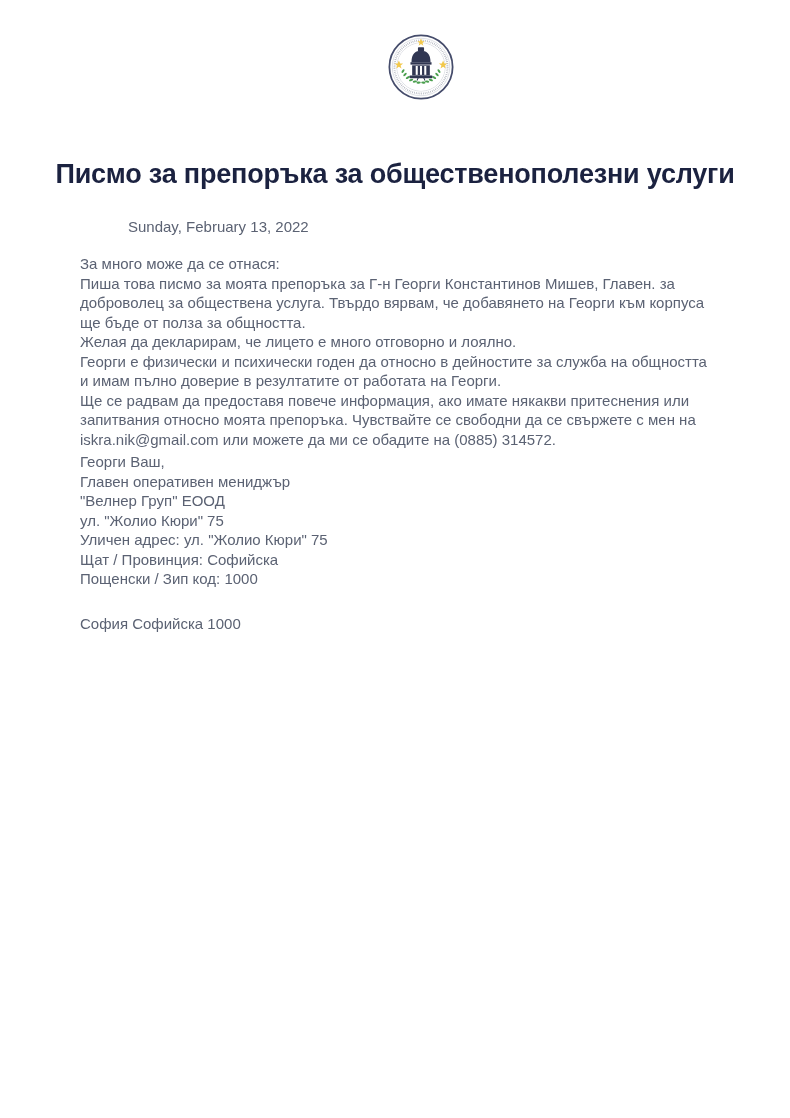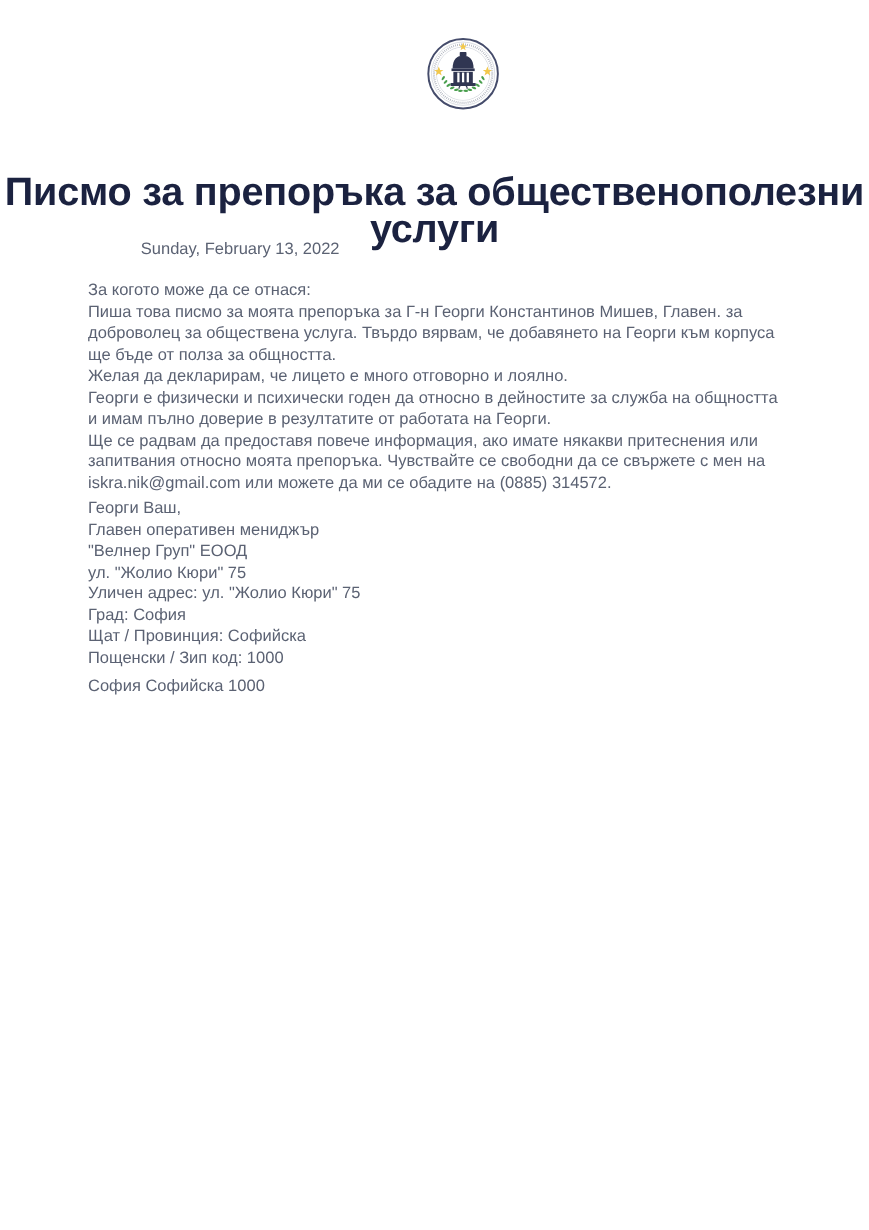--- a/index.html
+++ b/index.html
@@ -22,21 +22,21 @@
   }
   .page{position:absolute;inset:0;background:var(--page_bg);}
   .logo-wrap{position:absolute;left:387px;top:33px;width:68px;height:68px;}
   .logo-wrap svg{display:block;width:68px;height:68px;}
   .seal-navy{fill:var(--seal_navy);}
   .seal-gold{fill:var(--seal_gold);}
   .seal-green{fill:var(--seal_green);}
   .title{
     position:absolute;left:0;right:0;top:157px;
     text-align:center;
-    font-size:36px;line-height:34px;font-weight:700;
+    font-size:27px;line-height:34px;font-weight:700;
     color:var(--title_color);
     letter-spacing:-0.2px;
   }
   .textline{
     position:absolute;left:80px;
     font-size:15px;line-height:19.5px;
     color:var(--text_color);
     white-space:nowrap;
   }
   .date-line{top:217px;margin-left:48px;}
@@ -100,38 +100,37 @@
         <ellipse cx="53.5" cy="73" rx="3.2" ry="1.5" transform="rotate(3 53.5 73)"></ellipse>
       </g>
     </svg>
   </div>
 
   <h1 class="title">Писмо за препоръка за общественополезни услуги</h1>
 
   <div class="textline date-line">Sunday, February 13, 2022</div>
 
   <div class="textline body-block">
-      <div>За когото може да се отнася:</div>
+      <div>За много може да се отнася:</div>
       <div>Пиша това писмо за моята препоръка за Г-н Георги Константинов Мишев, Главен. за</div>
       <div>доброволец за обществена услуга. Твърдо вярвам, че добавянето на Георги към корпуса</div>
       <div>ще бъде от полза за общността.</div>
       <div>Желая да декларирам, че лицето е много отговорно и лоялно.</div>
       <div>Георги е физически и психически годен да относно в дейностите за служба на общността</div>
       <div>и имам пълно доверие в резултатите от работата на Георги.</div>
       <div>Ще се радвам да предоставя повече информация, ако имате някакви притеснения или</div>
       <div>запитвания относно моята препоръка. Чувствайте се свободни да се свържете с мен на</div>
       <div>iskra.nik@gmail.com или можете да ми се обадите на (0885) 314572.</div>
     </div>
 
   <div class="textline signature-block">
       <div>Георги Ваш,</div>
       <div>Главен оперативен мениджър</div>
       <div>"Велнер Груп" ЕООД</div>
       <div>ул. "Жолио Кюри" 75</div>
       <div>Уличен адрес: ул. "Жолио Кюри" 75</div>
-      <div>Град: София</div>
       <div>Щат / Провинция: Софийска</div>
       <div>Пощенски / Зип код: 1000</div>
     </div>
 
   <div class="textline closing-line">София Софийска 1000</div>
 
 </div>
 
 </body></html>

